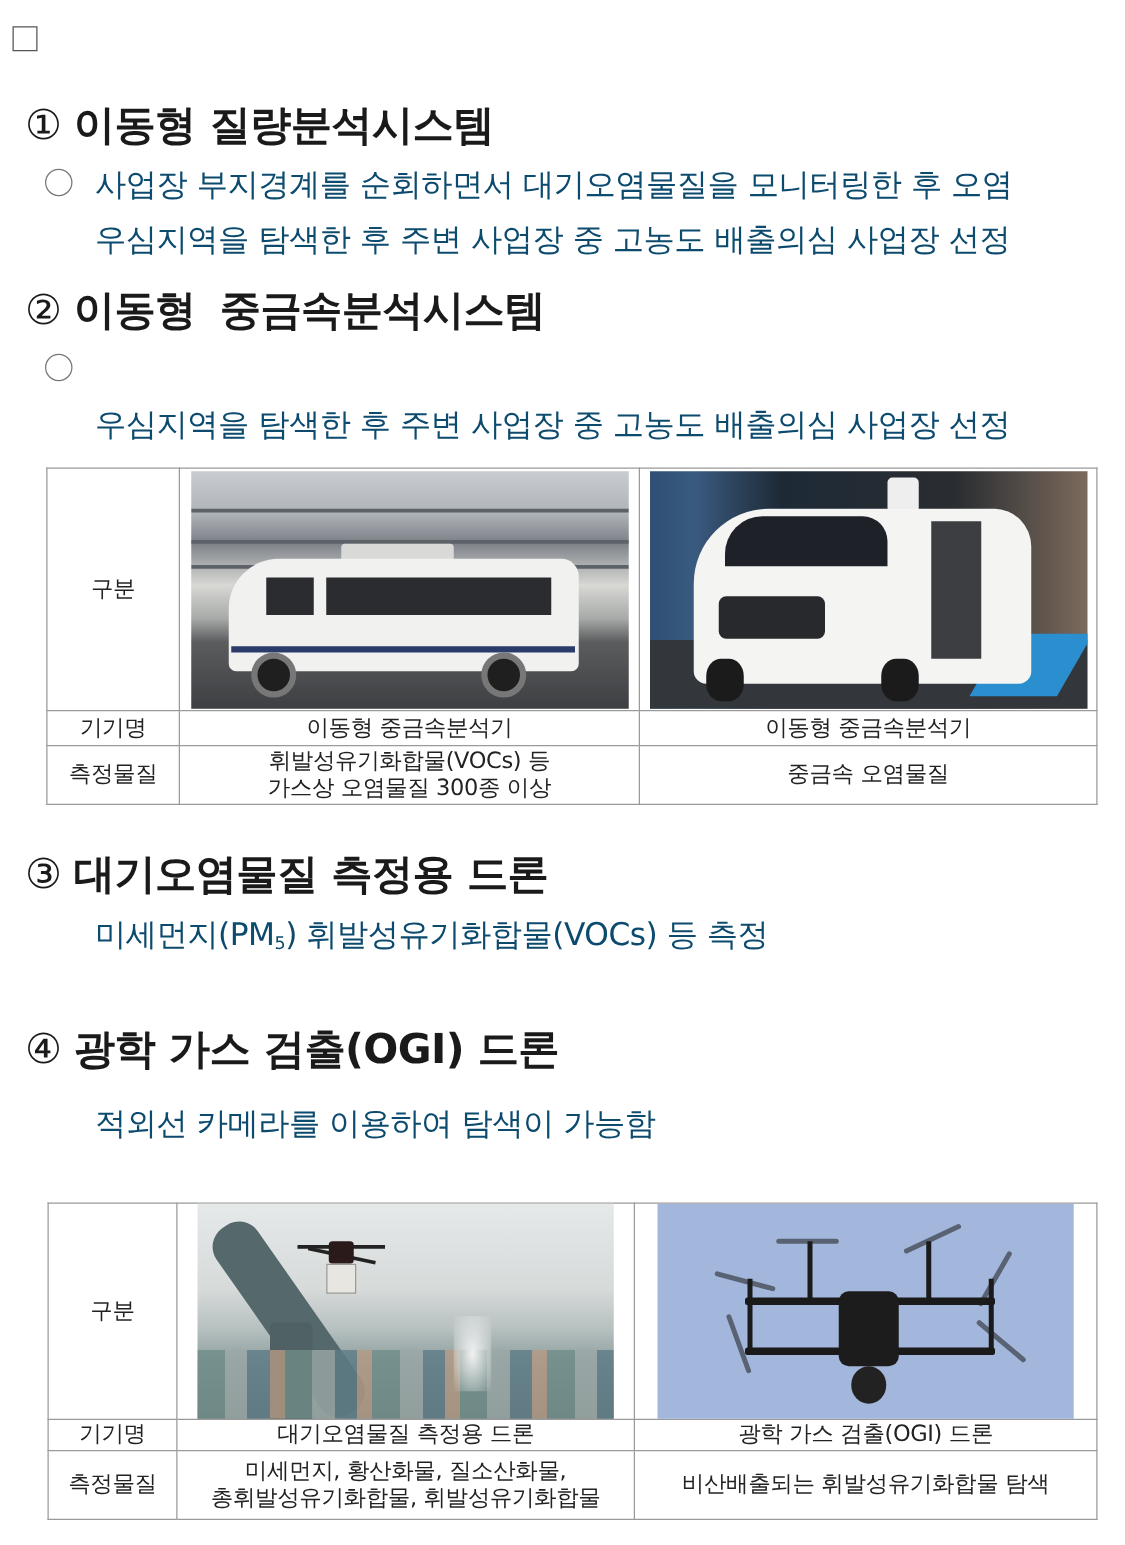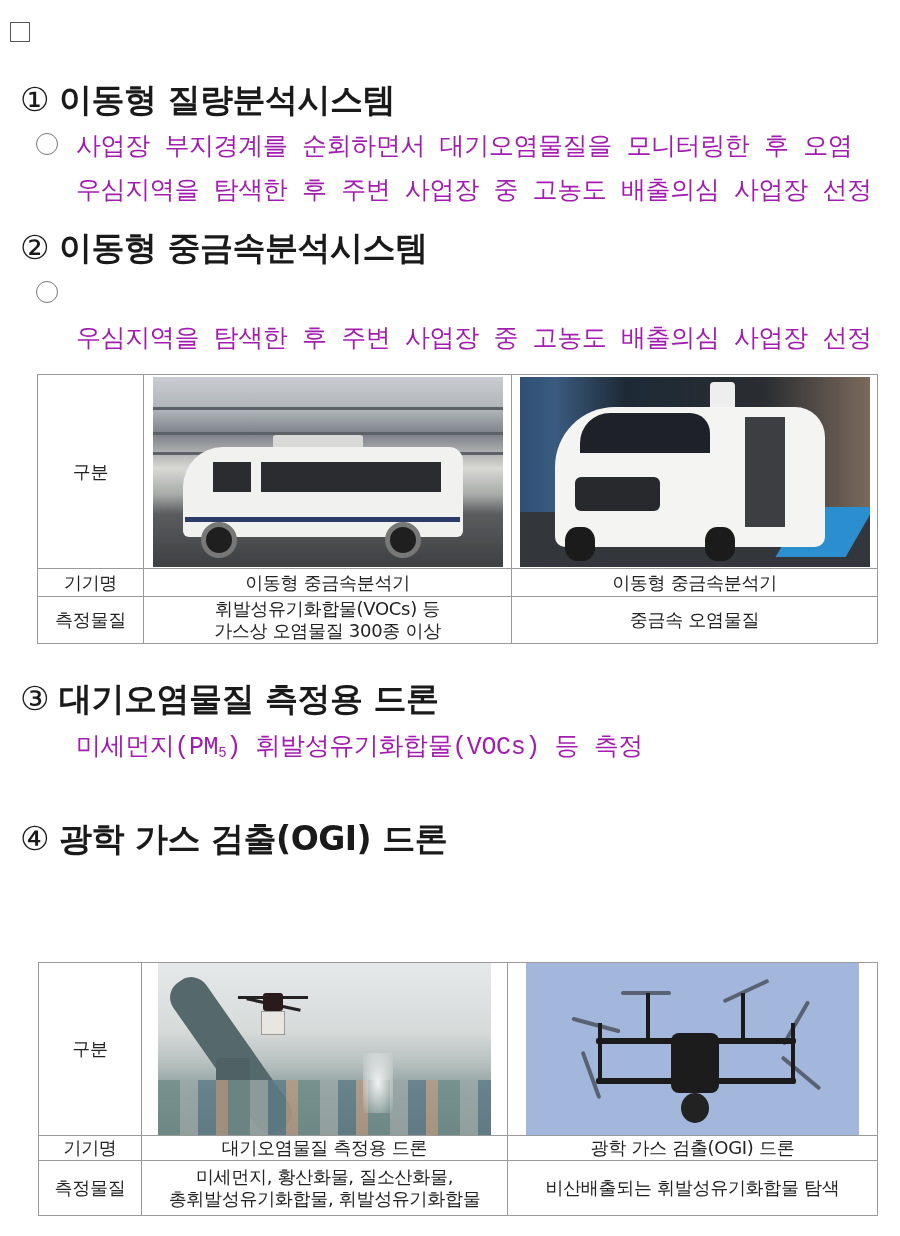--- a/index.html
+++ b/index.html
@@ -3,21 +3,21 @@
 <meta charset="utf-8">
 <style>
   html, body { margin: 0; padding: 0; background: #ffffff; }
   body { width: 900px; height: 1236px; position: relative; overflow: hidden;
          font-family: "DejaVu Sans", "Liberation Sans", sans-serif; color: #1a1a1a; }
   .abs { position: absolute; }
   .title { left: 10px; top: 18px; font-size: 27px; font-weight: bold; letter-spacing: -0.5px; white-space: nowrap; }
   .title .box { display: inline-block; width: 18px; height: 18px; border: 1.5px solid #555; margin-right: 14px; vertical-align: 1px; }
   .sub { font-size: 33px; font-weight: bold; white-space: nowrap; letter-spacing: -0.5px; }
   .sub .num { font-weight: normal; margin-right: 10px; }
-  .para { font-size: 25px; line-height: 44px; white-space: nowrap; letter-spacing: -0.4px; color: #a21caf; font-family: Liberation Mono, monospace; }
+  .para { font-size: 25px; line-height: 44px; white-space: nowrap; letter-spacing: -0.4px; color: #0c4a6e; }
   .para .bullet { display: inline-block; width: 20px; height: 20px; border: 1.5px solid #777; border-radius: 50%; margin-right: 18px; vertical-align: -1px; }
   .para .indent { padding-left: 40px; }
   .para sub { font-size: 14px; vertical-align: -3px; }
 
   table.spec { position: absolute; border-collapse: collapse; table-layout: fixed; }
   table.spec td { border: 1.5px solid #9a9a9a; padding: 0; text-align: center; vertical-align: middle;
                   font-size: 18px; line-height: 22px; color: #222; letter-spacing: -0.3px; }
   td.label { font-size: 18px; }
   .photo { margin: 0 auto; position: relative; overflow: hidden; }
 
@@ -70,21 +70,21 @@
 </div>
 
 <div class="abs sub" style="left:20px; top:78px;">
   <span class="num">①</span><span>이동형 질량분석시스템</span>
 </div>
 <div class="abs para" style="left:36px; top:126px;">
   <div><span class="bullet"></span><span>사업장 부지경계를 순회하면서 대기오염물질을 모니터링한 후 오염</span></div>
   <div class="indent">우심지역을 탐색한 후 주변 사업장 중 고농도 배출의심 사업장 선정</div>
 </div>
 
-<div class="abs sub" style="left:20px; top:226px;">
+<div class="abs sub" style="left:20px; top:226px;font-family:Liberation Mono, monospace;">
   <span class="num">②</span><span>이동형 중금속분석시스템</span>
 </div>
 <div class="abs para" style="left:36px; top:274px;">
   <div><span class="bullet"></span></div>
   <div class="indent">우심지역을 탐색한 후 주변 사업장 중 고농도 배출의심 사업장 선정</div>
 </div>
 
 <table class="spec" style="left:37px; top:374px; width:840px;">
   <colgroup>
       <col style="width:106px">
@@ -144,20 +144,21 @@
   <span class="num">③</span><span>대기오염물질 측정용 드론</span>
 </div>
 <div class="abs para" style="left:36px; top:726px;">
   <div class="indent"><span>미세먼지(PM</span><sub>5</sub><span>) 휘발성유기화합물(VOCs) 등 측정</span></div>
 </div>
 
 <div class="abs sub" style="left:20px; top:817px;">
   <span class="num">④</span><span>광학 가스 검출(OGI) 드론</span>
 </div>
 <div class="abs para" style="left:36px; top:877px;">
+  <div class="indent">적외선 카메라를 이용하여 탐색이 가능함</div>
 </div>
 
 <table class="spec" style="left:38px; top:962px; width:839px;">
   <colgroup>
       <col style="width:103px">
       <col style="width:366px">
       <col style="width:370px">
     </colgroup>
   <tbody>
       <tr style="height:173px;">

